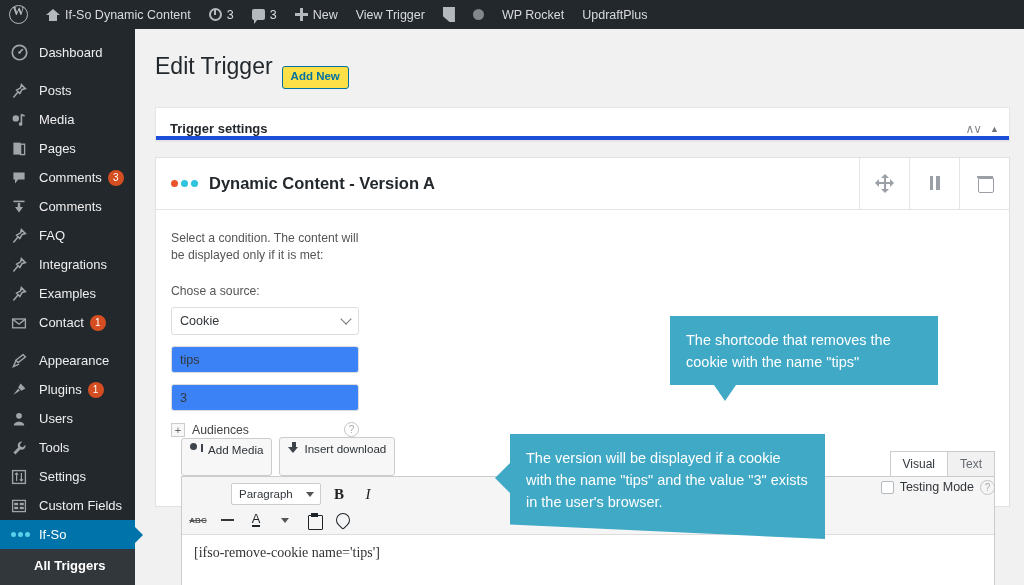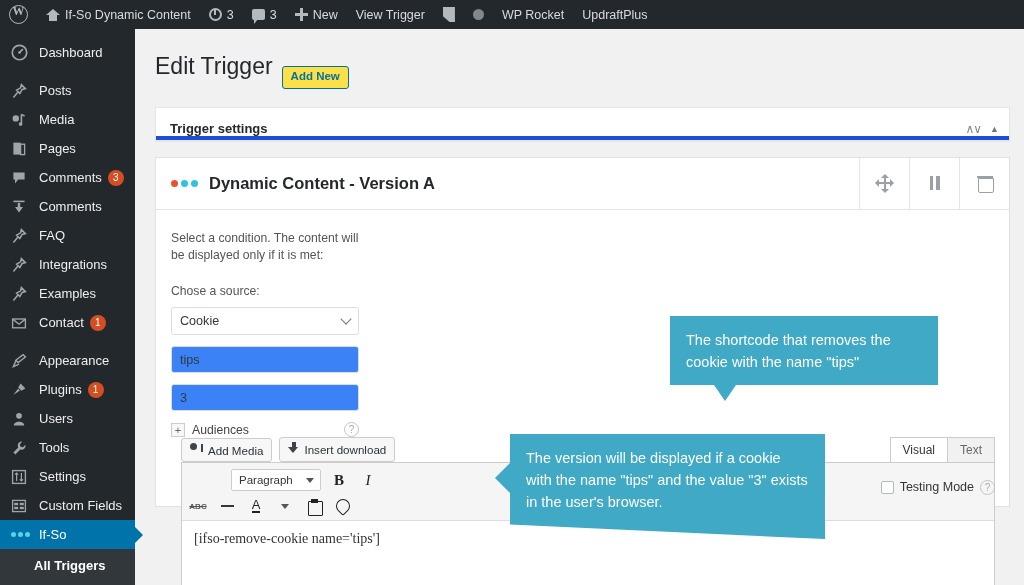--- a/index.html
+++ b/index.html
@@ -281,24 +281,24 @@
     width: 15px; height: 15px; border-radius: 50%;
     border: 1px solid #c3c4c7; color: #a7aaad;
     font-size: 10px; line-height: 13px; text-align: center;
     cursor: pointer;
   }
 
   
   .ed-col { flex: 1; margin-left: 11px; position: relative; }
   .ed-toolbar-top { display: flex; align-items: flex-end; }
   .media-btn {
-    display:flex; align-items:center; gap:5px;
+    display:flex; gap:5px;
     border:1px solid #ccc; border-radius:3px; background:#f7f7f7;
     color:#2c3338; font-size:11.6px;
-    padding: 4px 8px 4px; margin-right: 7px; cursor:pointer;
+    padding: 4px 8px 18px; margin-right: 7px; cursor:pointer;
   }
   .media-btn .m-ico { color:#1d2327; font-size: 12px; line-height:1; }
   .media-ico-shape {
     width:13px; height:12px; position:relative; display:inline-block;
   }
   .media-ico-shape::before{
     content:""; position:absolute; left:0; top:0;
     width:7px; height:7px; border-radius:50%; background:#3c434a;
   }
   .media-ico-shape::after{

